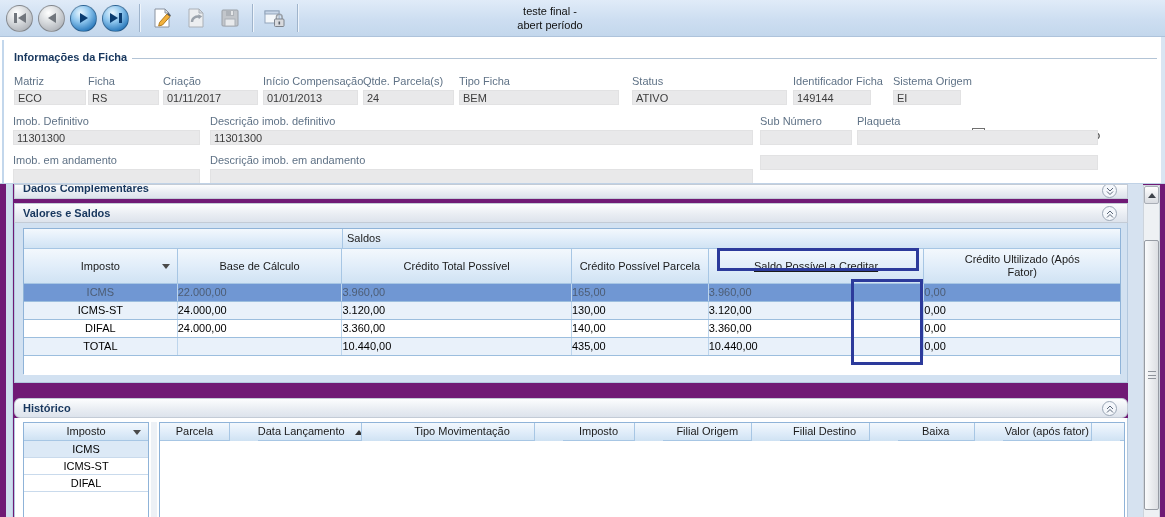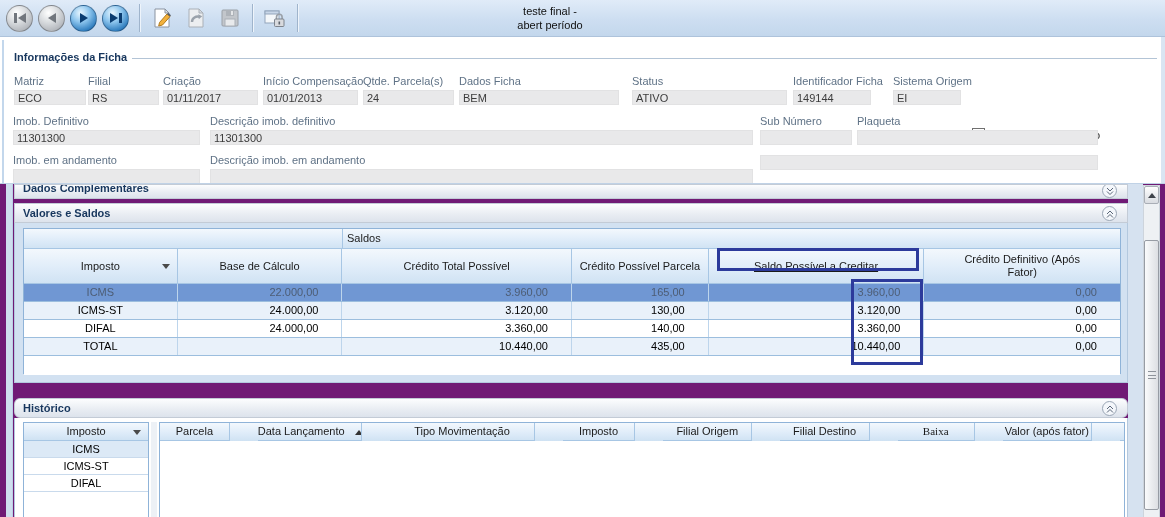--- a/index.html
+++ b/index.html
@@ -62,42 +62,42 @@
   .sg-cell.g0 { width:319px; }
   .sg-cell.g1 { width:777px; border-right:none; }
   .vh-row { display:flex; height:35px; }
   .vh-cell { border-right:1px solid #a7c6e4; border-bottom:1px solid #a7c6e4; display:flex; align-items:center; justify-content:center; text-align:center; color:#1a1a1a; position:relative; }
   .vd-row { display:flex; height:18px; border-bottom:1px solid #9cbede; background:#fff; }
   .vd-row.alt { background:#e9f1fa; }
   .vd-row.selected { background:#7097d3; }
   .vd-row.selected .vd-cell { color:#4d5d75; }
   .vd-cell { border-right:1px solid #bdd5ec; line-height:17px; color:#000; overflow:hidden; }
   .c0 { width:154px; } .c1 { width:165px; } .c2 { width:230px; } .c3 { width:137px; } .c4 { width:216px; } .c5 { width:196px; border-right:none !important; }
-  .num { text-align:right; padding-right:23px; }
+  .num { padding-right:23px; }
   .center { text-align:center; }
   .underlined { text-decoration:underline; }
   .wrap-narrow { display:inline-block; width:118px; line-height:13px; }
   .filter-arrow { position:absolute; right:7px; top:15px; width:0; height:0; border-left:4px solid transparent; border-right:4px solid transparent; border-top:5px solid #4a4a4a; }
   .grid-empty { height:19px; background:#fff; }
 
   .anno { position:absolute; border:3px solid #2c3a9b; z-index:6; pointer-events:none; }
   .anno-header { left:717px; top:64px; width:202px; height:23px; }
   .anno-values { left:851px; top:95px; width:72px; height:86px; }
 
   .hist-body { position:absolute; left:14px; top:234px; width:1114px; height:100px; background:#fff; border:1px solid #b3c8de; border-top:none; }
   .imp-list { position:absolute; left:8px; top:4px; width:126px; height:96px; background:#fff; border:1px solid #8fb3d8; }
   .imp-head { height:18px; line-height:17px; text-align:center; color:#1a1a1a; border-bottom:1px solid #a7c6e4; position:relative; }
   .imp-head .filter-arrow { top:7px; }
   .imp-item { height:17px; line-height:16px; text-align:center; border-bottom:1px solid #c9daec; color:#000; cursor:pointer; }
   .imp-item.selected { background:#dce9f6; }
   .list-scroll { position:absolute; left:136px; top:4px; width:6px; height:96px; background:#edf1f6; }
   .hist-grid { position:absolute; left:144px; top:4px; width:966px; height:96px; background:#fff; border:1px solid #8fb3d8; }
   .hh-row { display:flex; height:18px;gap:28px; }
   .hh-cell { border-right:1px solid #a7c6e4; border-bottom:1px solid #a7c6e4; line-height:17px; text-align:center; color:#1a1a1a; position:relative; white-space:nowrap; overflow:hidden; }
-  .h0{width:89px;} .h1{width:133px;} .h2{width:185px;} .h3{width:92px;} .h4{width:114px;} .h5{width:114px;} .h6{width:98px;font-family:Liberation Serif, serif;} .h7{width:114px;} .h8{flex:1; border-right:none; text-align:left; padding-left:4px;}
+  .h0{width:89px;} .h1{width:133px;} .h2{width:185px;} .h3{width:92px;} .h4{width:114px;} .h5{width:114px;} .h6{width:98px;} .h7{width:114px;} .h8{flex:1; border-right:none; text-align:left; padding-left:4px;}
   .sort-up { display:inline-block; width:0; height:0; border-left:4px solid transparent; border-right:4px solid transparent; border-bottom:5px solid #333; margin-left:10px; }
 
   
   .vscroll { position:absolute; left:1143px; top:1px; width:17px; height:333px; background:#eef1f4; border:1px solid #cdd4dc; }
   .vs-btn { position:absolute; left:0; top:0; width:15px; height:18px; background:linear-gradient(180deg,#fefefe,#d9dce1); border:1px solid #a9aeb6; border-radius:2px; display:flex; align-items:center; justify-content:center; cursor:pointer; }
   .vs-up-tri { width:0; height:0; border-left:4px solid transparent; border-right:4px solid transparent; border-bottom:5px solid #3f434a; }
   .vs-thumb { position:absolute; left:0; top:54px; width:15px; height:270px; background:linear-gradient(90deg,#fafbfc,#dddfe3); border:1px solid #979ca4; border-radius:2px; cursor:pointer; display:flex; align-items:center; justify-content:center; }
   .grip { width:8px; height:8px; border-top:1px solid #8e939b; border-bottom:1px solid #8e939b; background:linear-gradient(180deg,transparent 0 3px,#8e939b 3px 4px,transparent 4px); }
 </style>
 </head>
@@ -162,37 +162,37 @@
 
 <div class="top-form">
   <div class="sec-title">Informações da Ficha</div>
   <div class="sec-line"></div>
 
   <div class="field" style="left:14px;top:38px;width:72px">
       <div class="flabel">Matriz</div>
       <div class="fbox">ECO</div>
     </div>
   <div class="field" style="left:88px;top:38px;width:71px">
-      <div class="flabel">Filial</div>
+      <div class="flabel">Ficha</div>
       <div class="fbox">RS</div>
     </div>
   <div class="field" style="left:163px;top:38px;width:95px">
       <div class="flabel">Criação</div>
       <div class="fbox">01/11/2017</div>
     </div>
   <div class="field" style="left:263px;top:38px;width:95px">
       <div class="flabel">Início Compensação</div>
       <div class="fbox">01/01/2013</div>
     </div>
   <div class="field" style="left:363px;top:38px;width:91px">
       <div class="flabel">Qtde. Parcela(s)</div>
       <div class="fbox">24</div>
     </div>
   <div class="field" style="left:459px;top:38px;width:160px">
-      <div class="flabel">Dados Ficha</div>
+      <div class="flabel">Tipo Ficha</div>
       <div class="fbox">BEM</div>
     </div>
   <div class="field" style="left:632px;top:38px;width:155px">
       <div class="flabel">Status</div>
       <div class="fbox">ATIVO</div>
     </div>
   <div class="field" style="left:793px;top:38px;width:78px">
       <div class="flabel">Identificador Ficha</div>
       <div class="fbox">149144</div>
     </div>
@@ -277,21 +277,21 @@
         <div class="vh-cell c2">
             <span>Crédito Total Possível</span>
           </div>
         <div class="vh-cell c3">
             <span>Crédito Possível Parcela</span>
           </div>
         <div class="vh-cell c4">
             <span class="underlined">Saldo Possível a Creditar</span>
           </div>
         <div class="vh-cell c5">
-            <span class="wrap-narrow">Crédito Definitivo (Após Fator)</span>
+            <span class="wrap-narrow">Crédito Ultilizado (Após Fator)</span>
           </div>
       </div>
       <div class="vd-row selected">
         <div class="vd-cell c0 center">ICMS</div>
         <div class="vd-cell c1 num">22.000,00</div>
         <div class="vd-cell c2 num">3.960,00</div>
         <div class="vd-cell c3 num">165,00</div>
         <div class="vd-cell c4 num">3.960,00</div>
         <div class="vd-cell c5 num">0,00</div>
       </div>

